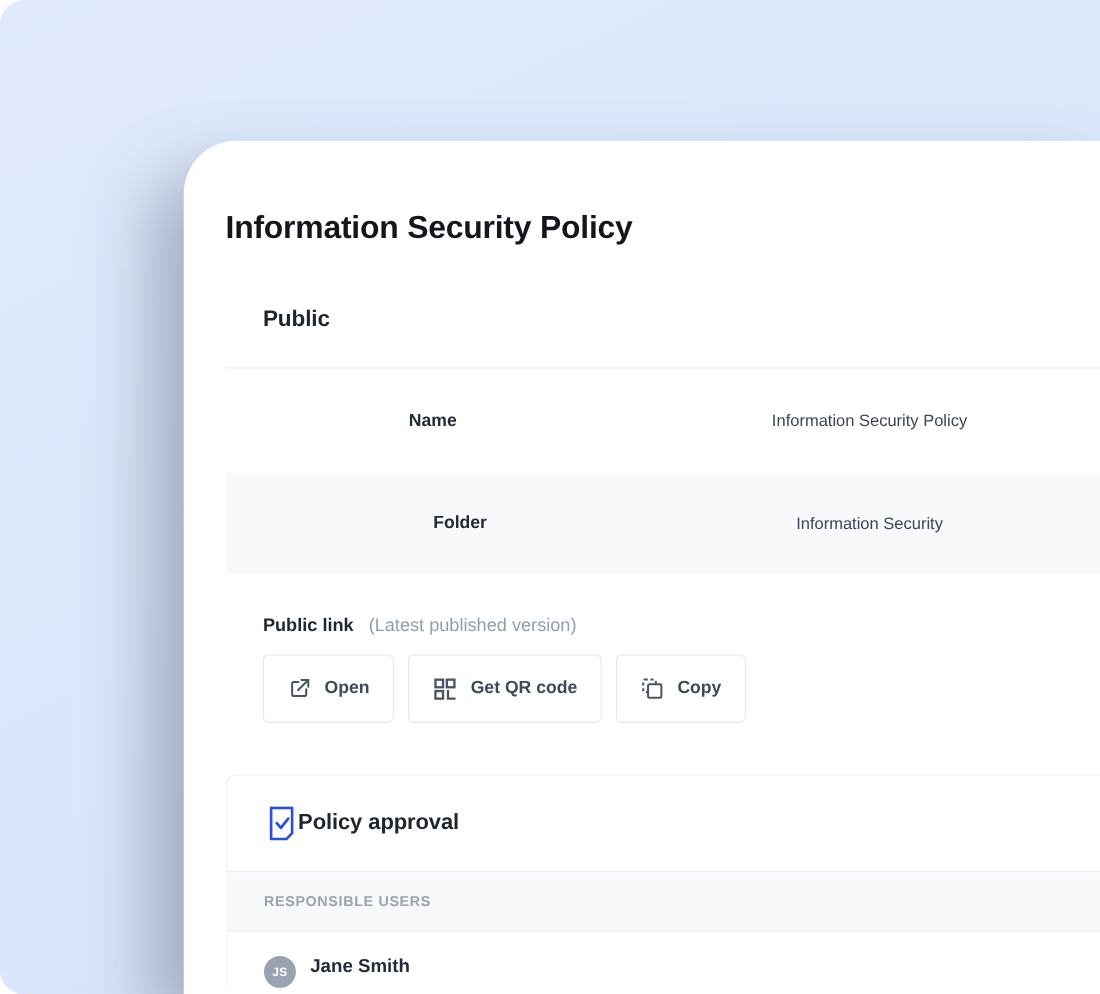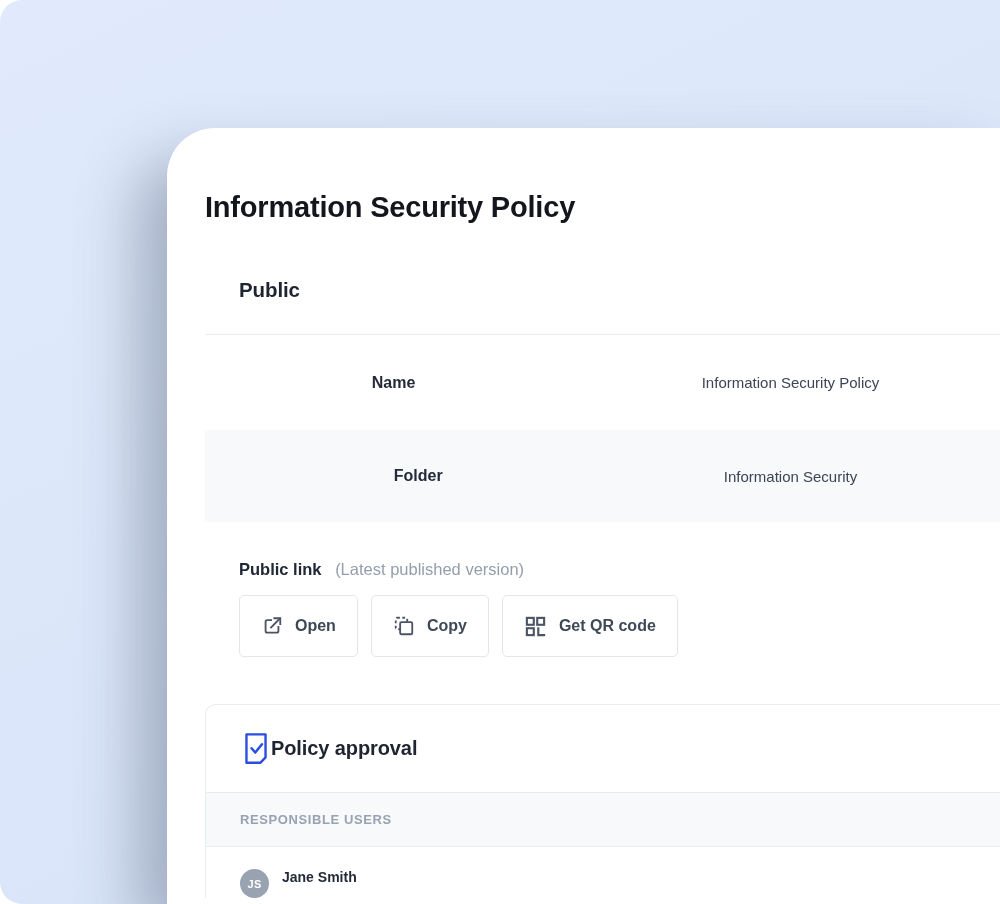--- a/index.html
+++ b/index.html
@@ -79,21 +79,21 @@
     letter-spacing:0.6px; line-height:17px;
   }
 
   .user-row { display:flex; align-items:flex-start; gap:13px; padding:22px 0 0 34px; }
   .avatar {
     width:29px; height:29px; border-radius:50%;
     background:#98a2b1; color:#ffffff;
     display:flex; align-items:center; justify-content:center;
     font-size:11px; font-weight:700; letter-spacing:0.3px;
   }
-  .user-name { font-size:14px; font-weight:600; color:#232b38; }
+  .user-name { font-size:17px; font-weight:600; color:#232b38; }
 </style>
 </head>
 <body>
 
 <div class="backdrop"></div>
 
 <div class="card">
 
   <h1 class="page-title">Information Security Policy</h1>
 
@@ -124,38 +124,38 @@
           <path d="M19 13v4.5a1.8 1.8 0 0 1-1.8 1.8H6.8A1.8 1.8 0 0 1 5 17.5V7.3a1.8 1.8 0 0 1 1.8-1.8H11"></path>
           <path d="M14.5 3.5H21V10"></path>
           <path d="M20.5 4 11 13.5"></path>
         </svg>
       </span>
       <span>Open</span>
     </button>
 
     <button class="btn">
       <span class="icon">
-        <svg width="22" height="22" viewBox="0 0 24 24" fill="none" stroke="currentColor" stroke-width="2">
-          <rect x="3" y="3" width="12.5" height="12.5" rx="1.5" stroke-dasharray="3 2.7"></rect>
-          <rect x="7.8" y="7.8" width="13.2" height="13.2" rx="1.5" fill="#ffffff"></rect>
-        </svg>
-      </span>
-      <span>Copy</span>
-    </button>
-
-    <button class="btn">
-      <span class="icon">
         <svg width="23" height="23" viewBox="0 0 24 24" fill="none" stroke="currentColor" stroke-width="2.2" stroke-linecap="square">
           <rect x="3" y="3" width="7.2" height="7.2"></rect>
           <rect x="13.8" y="3" width="7.2" height="7.2"></rect>
           <rect x="3" y="13.8" width="7.2" height="7.2"></rect>
           <path d="M14.9 13.8V21h6.1"></path>
         </svg>
       </span>
       <span>Get QR code</span>
+    </button>
+
+    <button class="btn">
+      <span class="icon">
+        <svg width="22" height="22" viewBox="0 0 24 24" fill="none" stroke="currentColor" stroke-width="2">
+          <rect x="3" y="3" width="12.5" height="12.5" rx="1.5" stroke-dasharray="3 2.7"></rect>
+          <rect x="7.8" y="7.8" width="13.2" height="13.2" rx="1.5" fill="#ffffff"></rect>
+        </svg>
+      </span>
+      <span>Copy</span>
     </button>
 
   </div>
 
   <div class="approval">
 
     <div class="approval-header">
       <span class="doc-check-icon">
         <svg width="26" height="31" viewBox="0 0 20 26" fill="none" stroke="currentColor" stroke-width="2" stroke-linejoin="round">
           <path d="M2 1.2h16v19.3L13.6 25H2z"></path>

